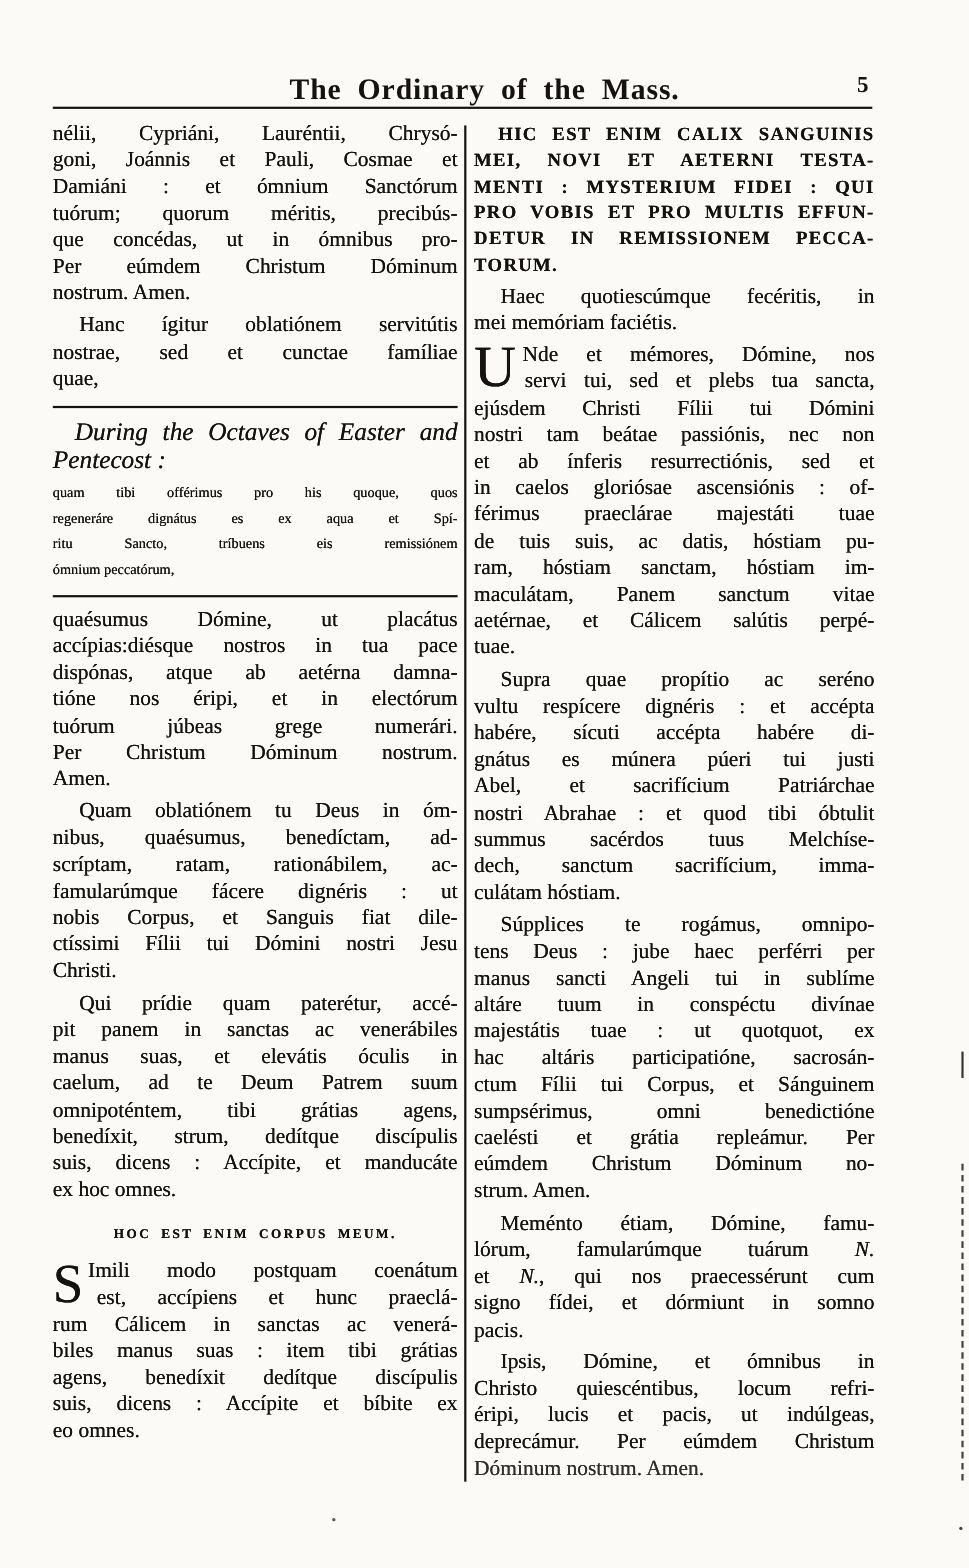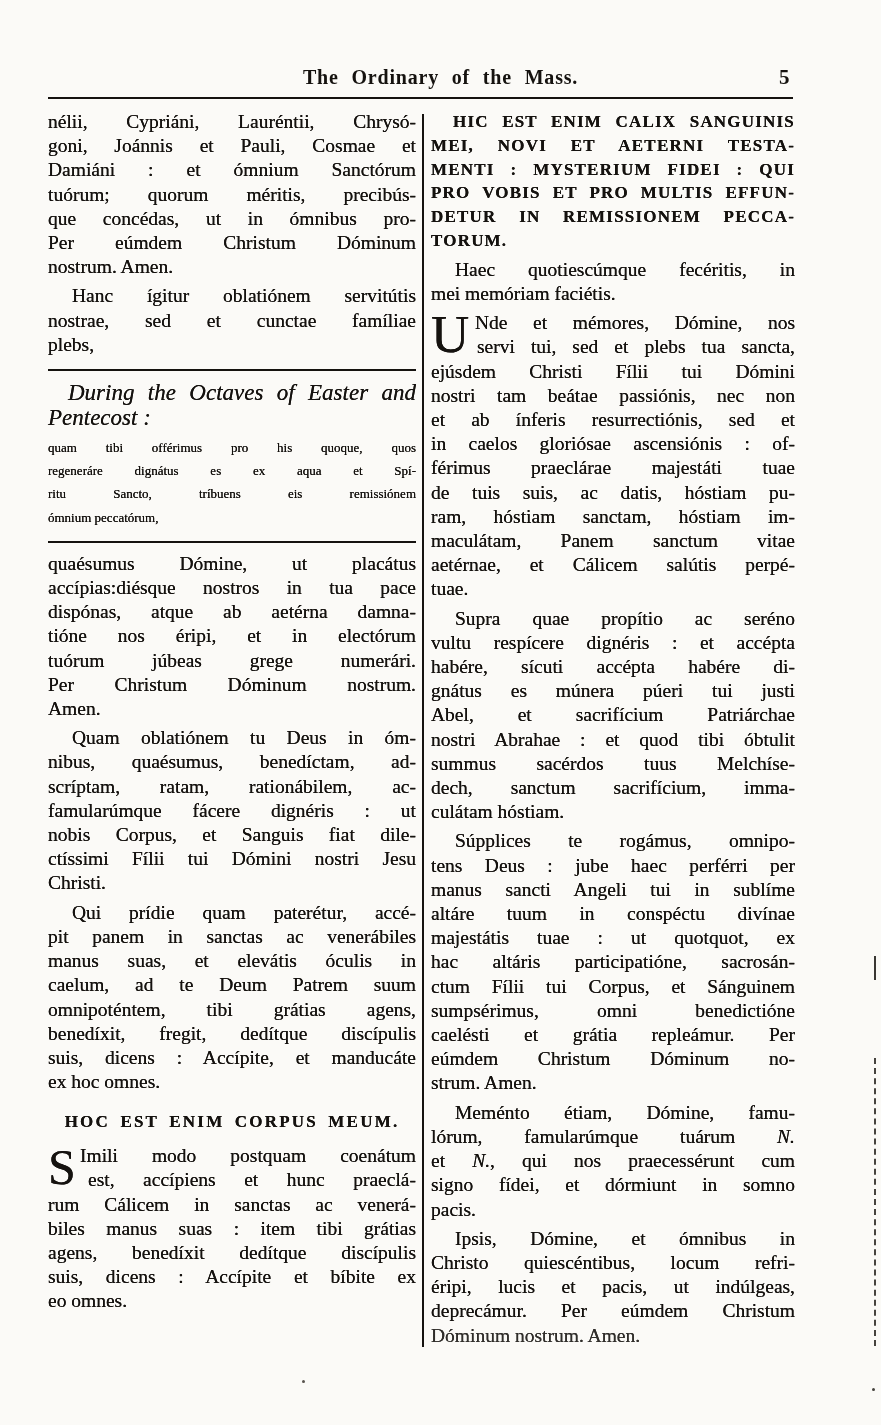--- a/index.html
+++ b/index.html
@@ -8,21 +8,21 @@
     background:var(--paper,#fbfaf7);
     font-family:"Liberation Serif", serif;
     color:var(--ink,#15120f);
     -webkit-font-smoothing:antialiased;
   }
   .page { position:relative; width:881px; height:1425px; overflow:hidden; }
 
   
   .running-title {
     position:absolute; top:66px; left:0; width:881px;
-    text-align:center; font-size:20px; font-weight:700;
+    text-align:center; font-size:27px; font-weight:700;
     word-spacing:7px; letter-spacing:0.8px;
   }
   .page-number {
     position:absolute; top:65px; left:779px;
     font-size:21px; font-weight:700;
   }
   .header-rule {
     position:absolute; top:97px; left:48px; width:745px; height:2px;
     background:var(--ink,#15120f);
   }
@@ -50,21 +50,21 @@
   .para.small { font-size:13px; line-height:23.2px; margin-top:6px; }
   .para.smallcaps .line {
     font-size:17px; font-weight:700;
     letter-spacing:1.2px; word-spacing:4px; line-height:23.8px;
   }
   .para.smallcaps .line.indent { padding-left:22px; }
 
   .rule { border:0; border-top:2px solid var(--ink,#15120f); margin:12px 0 9px; }
 
   .centered-smallcaps {
-    text-align:center; font-size:17px; font-weight:700;
+    text-align:center; font-size:12px; font-weight:700;
     letter-spacing:2.2px; word-spacing:4px;
     margin:16px 0 10px; line-height:23.8px;
     text-shadow:0 0 0.4px currentColor;
   }
 
   
   .para.has-drop { position:relative; }
   .drop-cap {
     position:absolute; left:0; top:0;
     font-size:50px; line-height:47px; font-weight:400;
@@ -99,21 +99,21 @@
           <div class="line">goni, Joánnis et Pauli, Cosmae et</div>
           <div class="line">Damiáni : et ómnium Sanctórum</div>
           <div class="line">tuórum; quorum méritis, precibús-</div>
           <div class="line">que concédas, ut in ómnibus pro-</div>
           <div class="line">Per eúmdem Christum Dóminum</div>
           <div class="line last">nostrum. Amen.</div>
         </div>
         <div class="para body">
           <div class="line indent">Hanc ígitur oblatiónem servitútis</div>
           <div class="line">nostrae, sed et cunctae famíliae</div>
-          <div class="line last">plebs,</div>
+          <div class="line last">quae,</div>
         </div>
         <div class="rule"></div>
         <div class="para rubric">
           <div class="line indent">During the Octaves of Easter and</div>
           <div class="line last">Pentecost :</div>
         </div>
         <div class="para small">
           <div class="line">quam tibi offérimus pro his quoque, quos</div>
           <div class="line">regeneráre dignátus es ex aqua et Spí-</div>
           <div class="line">ritu Sancto, tríbuens eis remissiónem</div>
@@ -137,21 +137,21 @@
           <div class="line">nobis Corpus, et Sanguis fiat dile-</div>
           <div class="line">ctíssimi Fílii tui Dómini nostri Jesu</div>
           <div class="line last">Christi.</div>
         </div>
         <div class="para body">
           <div class="line indent">Qui prídie quam paterétur, accé-</div>
           <div class="line">pit panem in sanctas ac venerábiles</div>
           <div class="line">manus suas, et elevátis óculis in</div>
           <div class="line">caelum, ad te Deum Patrem suum</div>
           <div class="line">omnipoténtem, tibi grátias agens,</div>
-          <div class="line">benedíxit, fregit, dedítque discípulis</div>
+          <div class="line">benedíxit, strum, dedítque discípulis</div>
           <div class="line">suis, dicens : Accípite, et manducáte</div>
           <div class="line last">ex hoc omnes.</div>
         </div>
         <div class="centered-smallcaps">HOC EST ENIM CORPUS MEUM.</div>
         <div class="para body has-drop drop-s">
           <span class="drop-cap">S</span>
           <div class="line dc0">Imili modo postquam coenátum</div>
           <div class="line dc1">est, accípiens et hunc praeclá-</div>
           <div class="line">rum Cálicem in sanctas ac venerá-</div>
           <div class="line">biles manus suas : item tibi grátias</div>

